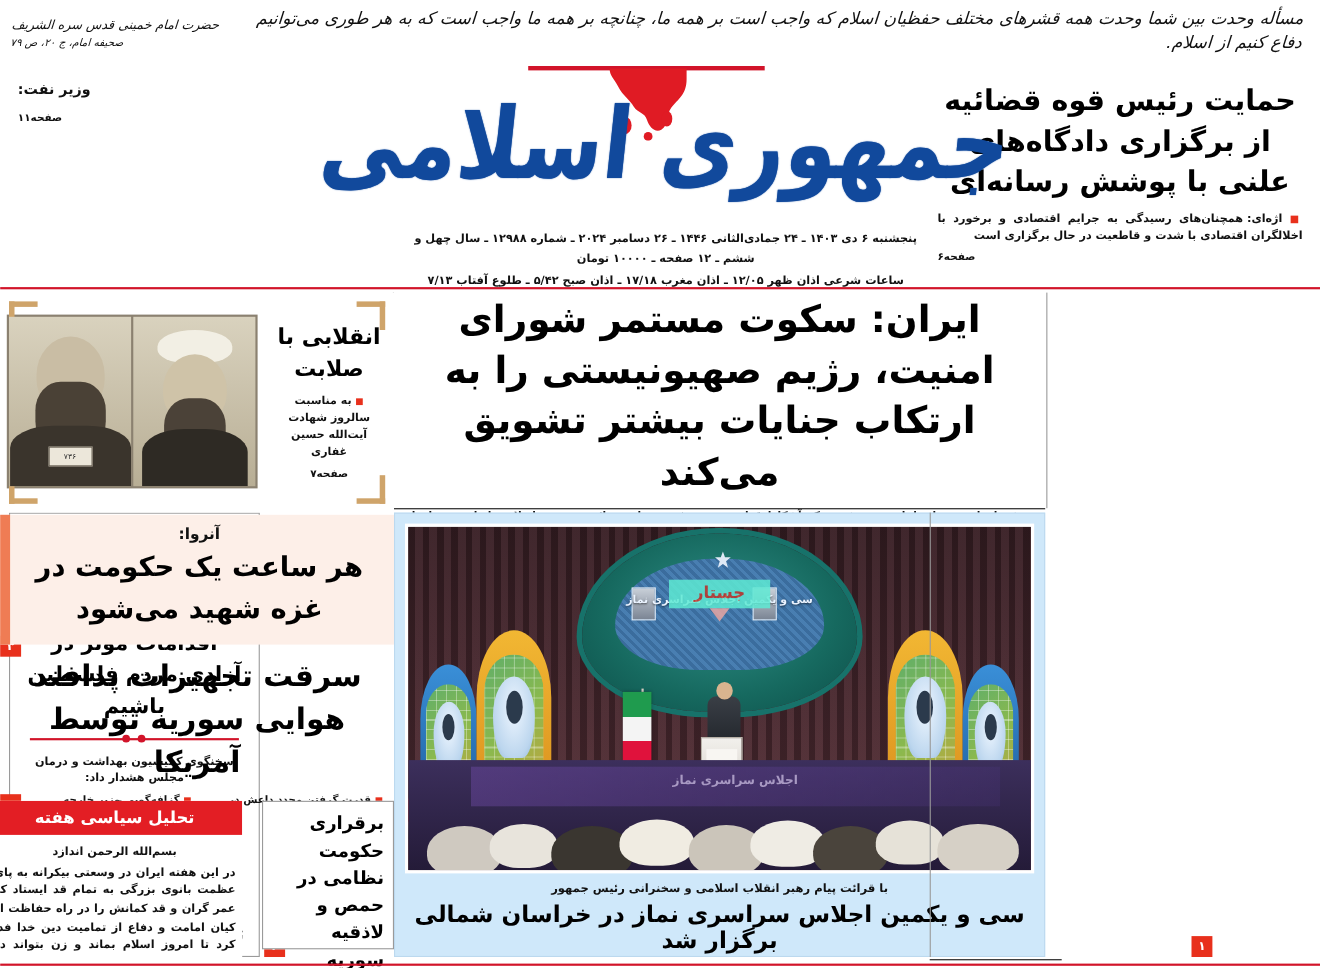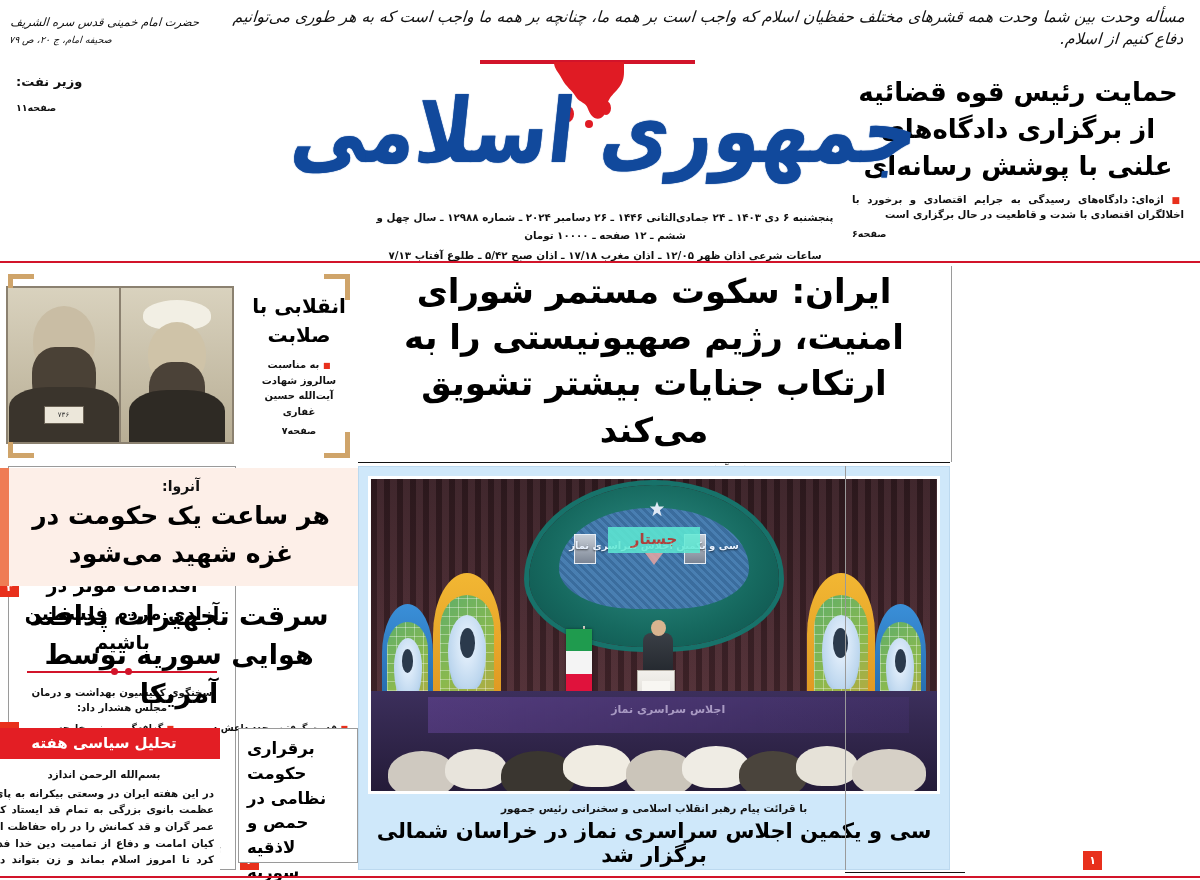--- a/index.html
+++ b/index.html
@@ -435,21 +435,21 @@
     display: flex; gap: 10px; margin-top: 8px;
     font-size: 9.4px; font-weight: bold; color: #111; line-height: 1.5;
   }
   .rc3-subs .col { flex: 1; text-align: right; }
   .rc3-subs .sq { color: #e8301c; font-size: 8px; }
 
   .rc-box-4 {
     position: absolute; top: 462px; right: 0;
     width: 120px; height: 135px;
     border: 1px solid #9a9a9a; background: #fff;
-    padding: 8px 8px 4px 8px; text-align: left;
+    padding: 8px 8px 4px 8px; text-align: right;
   }
   .rc4-hl { font-size: 16.5px; font-weight: bold; color: #000; line-height: 1.5; }
 
   .rc-box-5 {
     position: absolute; top: 462px; right: 138px;
     width: 232px; height: 142px;
     background: #fff; overflow: hidden;
   }
   .rc5-band {
     background: #e31e24; color: #fff;
@@ -479,21 +479,21 @@
       <span class="src">صحیفه امام، ج ۲۰، ص ۷۹</span>
     </div>
   </div>
 
   <div class="masthead-row">
 
     <div class="mh-col-right">
       <div class="hl-side lg">حمایت رئیس قوه قضائیه از برگزاری دادگاه‌های علنی با پوشش رسانه‌ای</div>
       <div class="bullets">
         <span class="sq">■</span>
-        <span>اژه‌ای: دادگاه‌های رسیدگی به جرایم اقتصادی و برخورد با اخلالگران اقتصادی با شدت و قاطعیت در حال برگزاری است</span>
+        <span>اژه‌ای: همچنان‌های رسیدگی به جرایم اقتصادی و برخورد با اخلالگران اقتصادی با شدت و قاطعیت در حال برگزاری است</span>
       </div>
       <div style="overflow:hidden;">
         <span class="pagenum l">صفحه۶</span>
       </div>
     </div>
 
     <div class="mh-col-center">
       <div class="logo-wrap">
         <div class="blood-bar"></div>
         <svg class="blood" viewBox="0 0 82 66">

